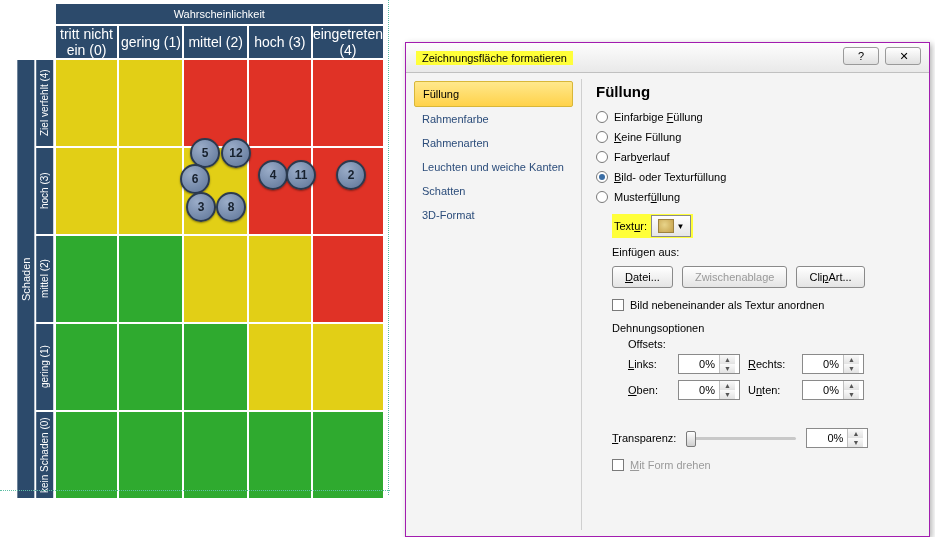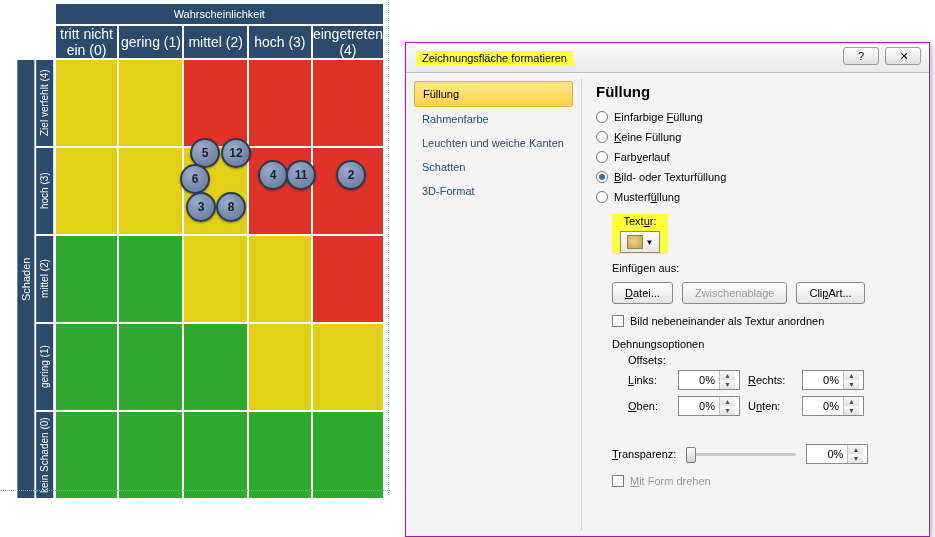--- a/index.html
+++ b/index.html
@@ -43,21 +43,21 @@
 
   .dlg-main h2 { font-size:15px; font-weight:bold; margin-bottom:8px; }
   .radio-row, .check-row { display:flex; align-items:center; gap:6px; margin:2px 0; height:18px; }
   .radio, .checkbox { width:12px; height:12px; border:1px solid #7a7a7a; background:#fff; position:relative; }
   .radio { border-radius:50%; }
   .radio.checked::after { content:""; position:absolute; left:2px; top:2px; width:6px; height:6px; border-radius:50%; background:#3b6ea5; }
   .acc { text-decoration:underline; } 
   .lbl { color:#000; }
 
   .indent { margin-left:16px; }
-  .texture-row { margin-top:8px; display:flex; align-items:center; gap:4px; background:#ffff3a; width:fit-content; padding:1px 8px;flex-direction:column; }
+  .texture-row { margin-top:8px; display:flex; align-items:center; gap:4px; background:#ffff3a; width:fit-content; padding:1px 2px; }
   .tex-btn { width:40px; height:22px; border:1px solid #8a8a8a; background:linear-gradient(#fff,#e6e6e6); display:flex; align-items:center; justify-content:center; gap:3px; }
   .tex-swatch { width:16px; height:14px; background:radial-gradient(circle at 40% 40%, #e8d48a, #c5a04a); border:1px solid #9c8140; }
   .tex-arrow { font-size:8px; }
 
   .insert-row { margin-top:8px; }
   .btn { display:inline-flex; align-items:center; padding:2px 12px; height:22px; border:1px solid #8a8a8a; border-radius:3px; background:linear-gradient(#fff,#e4e4e4); margin-right:6px; }
   .btn.disabled { color:#9a9a9a;align-items:center; }
   .section-lbl { margin-top:8px; }
 
   .offsets { margin-top:4px; margin-left:16px; }
@@ -156,20 +156,21 @@
         <span>?</span>
       </div>
     <div class="winbtn btn-close">
         <span>✕</span>
       </div>
   </div>
   <div class="dlg-body">
     <div class="dlg-nav">
       <div class="nav-item sel">Füllung</div>
       <div class="nav-item">Rahmenfarbe</div>
+      <div class="nav-item">Rahmenarten</div>
       <div class="nav-item">Leuchten und weiche Kanten</div>
       <div class="nav-item">Schatten</div>
       <div class="nav-item">3D-Format</div>
     </div>
     <div class="dlg-sep"></div>
     <div class="dlg-main">
       <h2>Füllung</h2>
 
       <div class="radio-row">
           <span class="radio"></span>

